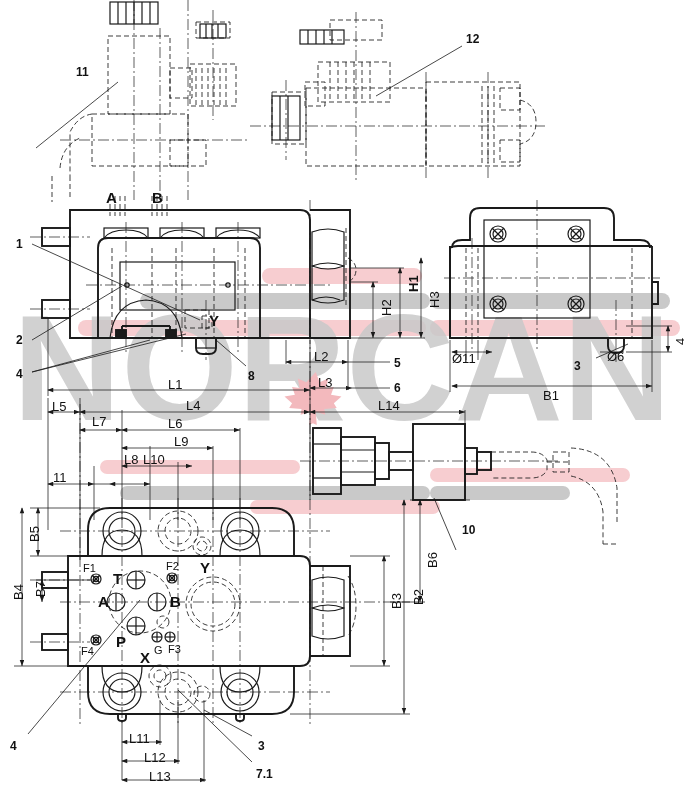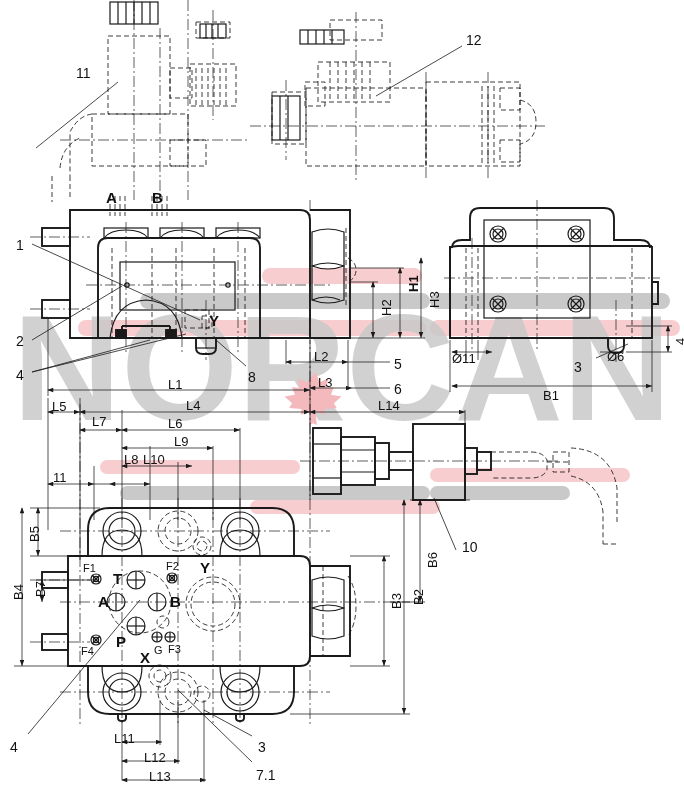--- a/index.html
+++ b/index.html
@@ -7,21 +7,21 @@
        font-family:"Liberation Sans",sans-serif;color:#1a1a1a;}
   #sheet{position:absolute;inset:0;width:684px;height:786px;}
   .lay{position:absolute;left:0;top:0;width:684px;height:786px;}
   #wm{z-index:1;}
   #dwg{z-index:3;}
   #txt{z-index:4;}
   .lbl{position:absolute;font-family:"Liberation Sans",sans-serif;
        color:#111;white-space:nowrap;line-height:1;}
   .bold{font-weight:bold;}
   .dim{font-size:13px;}
-  .cal{font-size:14px;font-weight:normal;}
+  .cal{font-size:12px;font-weight:bold;}
   .port{font-size:15px;font-weight:bold;}
   .sm{font-size:11px;}
   .rot{transform:rotate(-90deg);transform-origin:left top;}
 </style>
 </head>
 <body>
 
 <div id="sheet">
 
   <svg class="lay" id="wm" viewBox="0 0 684 786">
@@ -558,21 +558,21 @@
 
     <span class="lbl cal" style="left:76px;top:66px">11</span>
     <span class="lbl cal" style="left:466px;top:33px">12</span>
     <span class="lbl cal" style="left:16px;top:238px">1</span>
     <span class="lbl cal" style="left:16px;top:334px">2</span>
     <span class="lbl cal" style="left:16px;top:368px">4</span>
     <span class="lbl cal" style="left:248px;top:370px">8</span>
     <span class="lbl cal" style="left:394px;top:357px">5</span>
     <span class="lbl cal" style="left:394px;top:382px">6</span>
     <span class="lbl cal" style="left:574px;top:360px">3</span>
-    <span class="lbl cal" style="left:462px;top:540px">10</span>
+    <span class="lbl cal" style="left:462px;top:524px">10</span>
     <span class="lbl cal" style="left:10px;top:740px">4</span>
     <span class="lbl cal" style="left:258px;top:740px">3</span>
     <span class="lbl cal" style="left:256px;top:768px">7.1</span>
 
     <span class="lbl dim" style="left:168px;top:378px">L1</span>
     <span class="lbl dim" style="left:314px;top:350px">L2</span>
     <span class="lbl dim" style="left:318px;top:376px">L3</span>
     <span class="lbl dim bold rot" style="left:407px;top:292px">H1</span>
     <span class="lbl dim rot" style="left:380px;top:316px">H2</span>
     <span class="lbl dim rot" style="left:428px;top:308px">H3</span>
@@ -590,21 +590,21 @@
     <span class="lbl dim" style="left:174px;top:435px">L9</span>
     <span class="lbl dim" style="left:143px;top:453px">L10</span>
     <span class="lbl dim" style="left:53px;top:471px">11</span>
     <span class="lbl dim" style="left:124px;top:453px">L8</span>
     <span class="lbl dim rot" style="left:28px;top:542px">B5</span>
     <span class="lbl dim rot" style="left:12px;top:600px">B4</span>
     <span class="lbl dim rot" style="left:34px;top:597px">B7</span>
     <span class="lbl dim rot" style="left:426px;top:568px">B6</span>
     <span class="lbl dim rot" style="left:390px;top:609px">B3</span>
     <span class="lbl dim rot" style="left:412px;top:605px">B2</span>
-    <span class="lbl dim" style="left:114px;top:732px">L11</span>
+    <span class="lbl dim" style="left:129px;top:732px">L11</span>
     <span class="lbl dim" style="left:144px;top:751px">L12</span>
     <span class="lbl dim" style="left:149px;top:770px">L13</span>
 
     <span class="lbl port" style="left:106px;top:190px">A</span>
     <span class="lbl port" style="left:152px;top:190px">B</span>
     <span class="lbl port" style="left:209px;top:313px">Y</span>
 
     <span class="lbl port" style="left:113px;top:571px">T</span>
     <span class="lbl port" style="left:98px;top:594px">A</span>
     <span class="lbl port" style="left:170px;top:594px">B</span>

